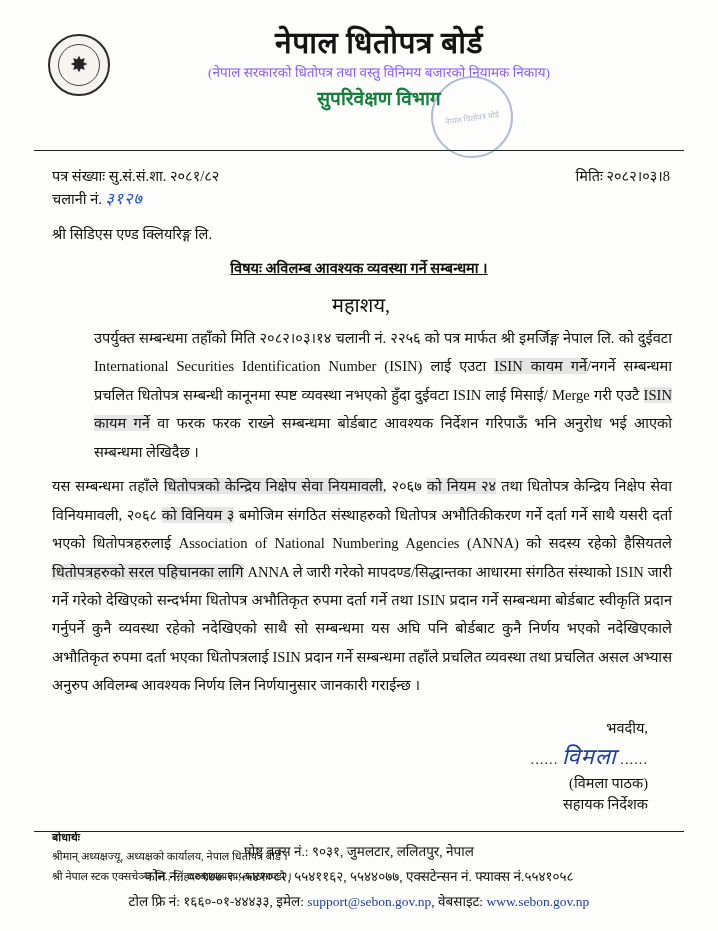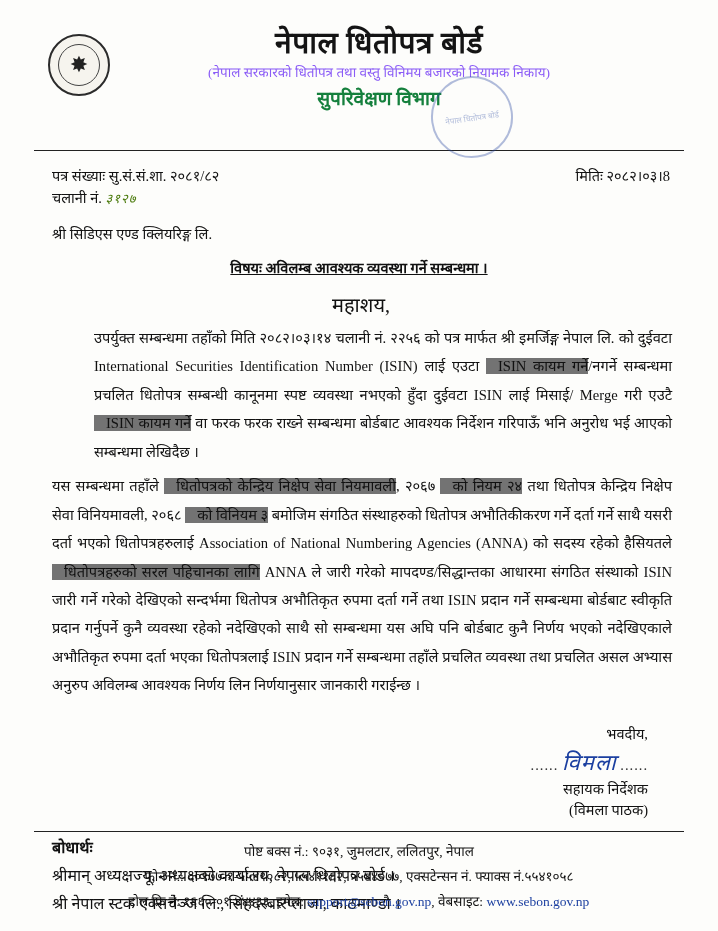--- a/index.html
+++ b/index.html
@@ -106,23 +106,23 @@
     margin: 14px 48px 0 52px;
     font-size: 14.5px;
     position: relative;
     height: 46px;
   }
   .meta .left-line1 { position: absolute; left: 0; top: 0; }
   .meta .left-line2 { position: absolute; left: 0; top: 22px; }
   .meta .right-line { position: absolute; right: 0; top: 0; }
   .handwrite {
     font-family: Liberation Serif, serif;
-    color: #4d7c0f;
+    color: #1d4ed8;
     font-style: italic;
-    font-size: 13px;
+    font-size: 16px;
     letter-spacing: 1px;
   }
   
   .addressee {
     margin: 12px 48px 0 52px;
     font-size: 14.5px;
     line-height: 1.65;
   }
   .subject {
     text-align: center;
@@ -137,41 +137,41 @@
     text-align: center;
   }
   
   .body {
     margin: 6px 46px 0 52px;
     font-size: 14.6px;
     line-height: 1.95;
     text-align: justify;
   }
   .body .indent { padding-left: 42px; }
-  .hl { background: #737373; padding-left: 12px; }
+  .hl { background: #e5e5e5; }
   
   .sign-block {
-    margin-top: 24px;
+    margin-top: 18px;
     text-align: right;
     padding-right: 70px;
     font-size: 14.5px;
     line-height: 1.5;
   }
   .sig-script {
     font-family: "Liberation Serif", serif;
     font-style: italic;
     color: #1b3fa0;
     font-size: 22px;
     letter-spacing: 1px;
   }
   .sig-dots { color: #333; letter-spacing: 1px; }
   
   .cc {
     margin: 12px 48px 0 52px;
-    font-size: 16px;
+    font-size: 11px;
     line-height: 1.75;
   }
   .cc-title { font-weight: bold; }
   
   .footer {
     position: absolute;
     left: 0;
     right: 0;
     bottom: 16px;
     text-align: center;
@@ -230,22 +230,22 @@
     <p style="margin:6px 0 0 0;">यस सम्बन्धमा तहाँले <span class="hl">धितोपत्रको केन्द्रिय निक्षेप सेवा नियमावली</span>, २०६७ <span class="hl">को नियम २४</span> तथा धितोपत्र केन्द्रिय निक्षेप सेवा विनियमावली, २०६८ <span class="hl">को विनियम ३</span> बमोजिम संगठित संस्थाहरुको धितोपत्र अभौतिकीकरण गर्ने दर्ता गर्ने साथै यसरी दर्ता भएको धितोपत्रहरुलाई Association of National Numbering Agencies (ANNA) को सदस्य रहेको हैसियतले <span class="hl">धितोपत्रहरुको सरल पहिचानका लागि</span> ANNA ले जारी गरेको मापदण्ड/सिद्धान्तका आधारमा संगठित संस्थाको ISIN जारी गर्ने गरेको देखिएको सन्दर्भमा धितोपत्र अभौतिकृत रुपमा दर्ता गर्ने तथा ISIN प्रदान गर्ने सम्बन्धमा बोर्डबाट स्वीकृति प्रदान गर्नुपर्ने कुनै व्यवस्था रहेको नदेखिएको साथै सो सम्बन्धमा यस अघि पनि बोर्डबाट कुनै निर्णय भएको नदेखिएकाले अभौतिकृत रुपमा दर्ता भएका धितोपत्रलाई ISIN प्रदान गर्ने सम्बन्धमा तहाँले प्रचलित व्यवस्था तथा प्रचलित असल अभ्यास अनुरुप अविलम्ब आवश्यक निर्णय लिन निर्णयानुसार जानकारी गराईन्छ ।</p>
   </div>
 
   <div class="sign-block">
     <div>भवदीय,</div>
     <div>
       <span class="sig-dots">......</span>
       <span class="sig-script">विमला</span>
       <span class="sig-dots">......</span>
     </div>
+    <div>(विमला पाठक)</div>
     <div>सहायक निर्देशक</div>
-    <div>(विमला पाठक)</div>
   </div>
 
   <div class="cc">
     <div class="cc-title">बोधार्थः</div>
     <div>श्रीमान् अध्यक्षज्यू, अध्यक्षको कार्यालय, नेपाल धितोपत्र बोर्ड ।</div>
     <div>श्री नेपाल स्टक एक्सचेञ्ज लि., सिंहदरबारप्लाजा, काठमाण्डौ ।</div>
   </div>
 
   <div class="footer">
     <hr>

